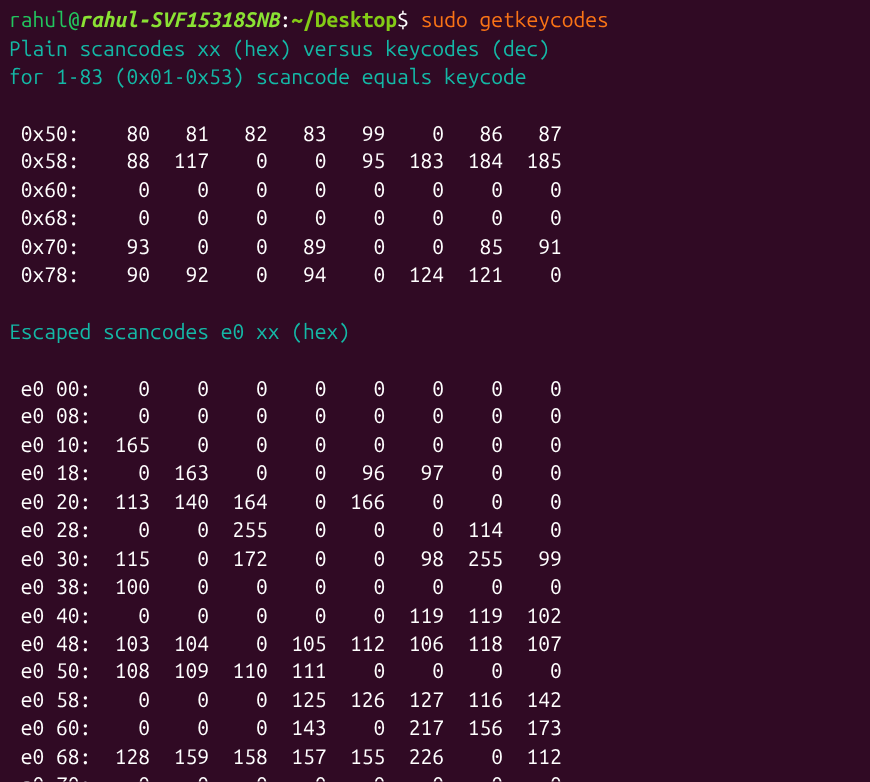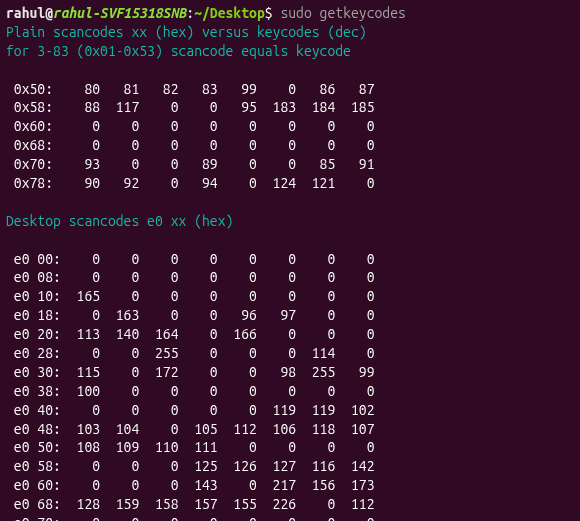--- a/index.html
+++ b/index.html
@@ -11,43 +11,43 @@
     font-size: 14px;
     line-height: 1.35;
     width: 580px;
     height: 521px;
     overflow: hidden;
   }
   .terminal {
     padding: 4px 6px;
     white-space: pre;
   }
-  .user { color: #e5e5e5; font-weight: bold; }
+  .user { color: #22c55e; font-weight: normal; }
   .host { color: #8ae234; font-weight: bold; font-style: italic; }
   .colon { color: #ffffff; }
   .path { color: #84cc16; font-weight: bold; }
   .prompt { color: #ffffff; }
-  .cmd { color: #a3a3a3; text-align: right; }
+  .cmd { color: #f97316; text-align: right; }
   .out { color: #14b8a6; }
 </style>
 </head>
 <body>
 
 <div class="terminal"><span><span class="user">rahul</span><span class="user">@</span><span class="host">rahul-SVF15318SNB</span><span class="colon">:</span><span class="path">~/Desktop</span><span class="prompt">$ </span><span class="cmd">sudo getkeycodes</span></span>
 <span class="out">Plain scancodes xx (hex) versus keycodes (dec)</span>
-<span class="out">for 3-83 (0x01-0x53) scancode equals keycode</span>
+<span class="out">for 1-83 (0x01-0x53) scancode equals keycode</span>
 
 <span id="plain-rows"> 0x50:    80   81   82   83   99    0   86   87
  0x58:    88  117    0    0   95  183  184  185
  0x60:     0    0    0    0    0    0    0    0
  0x68:     0    0    0    0    0    0    0    0
  0x70:    93    0    0   89    0    0   85   91
  0x78:    90   92    0   94    0  124  121    0
 </span>
-<span class="out">Desktop scancodes e0 xx (hex)</span>
+<span class="out">Escaped scancodes e0 xx (hex)</span>
 
 <span id="escaped-rows"> e0 00:    0    0    0    0    0    0    0    0
  e0 08:    0    0    0    0    0    0    0    0
  e0 10:  165    0    0    0    0    0    0    0
  e0 18:    0  163    0    0   96   97    0    0
  e0 20:  113  140  164    0  166    0    0    0
  e0 28:    0    0  255    0    0    0  114    0
  e0 30:  115    0  172    0    0   98  255   99
  e0 38:  100    0    0    0    0    0    0    0
  e0 40:    0    0    0    0    0  119  119  102

